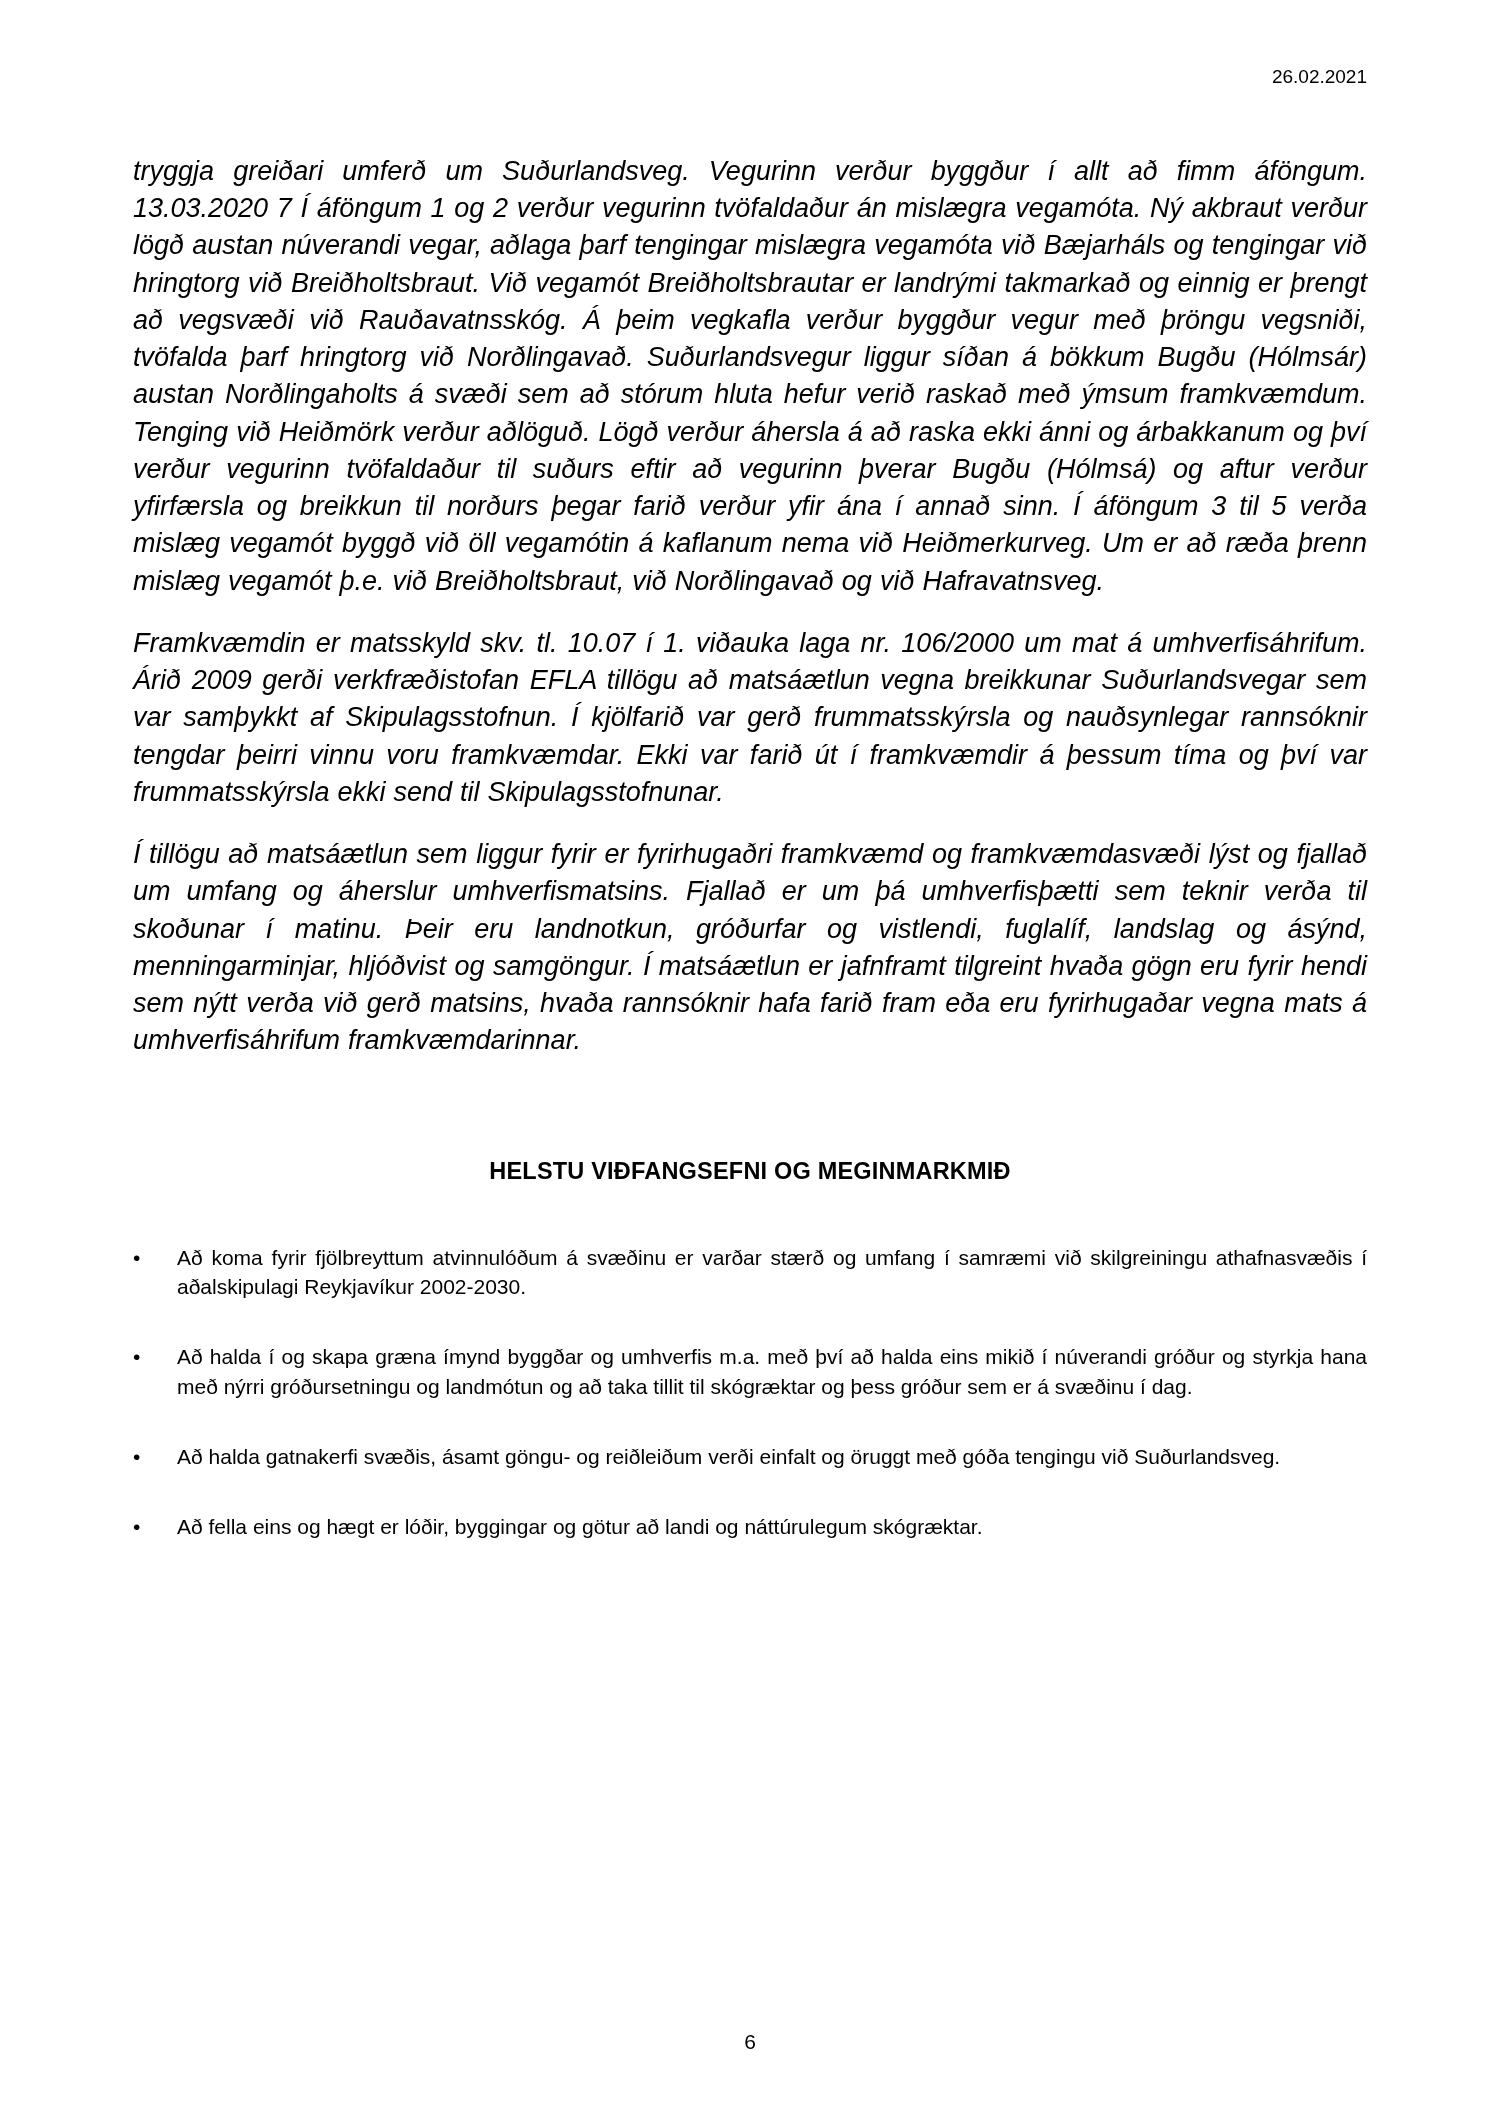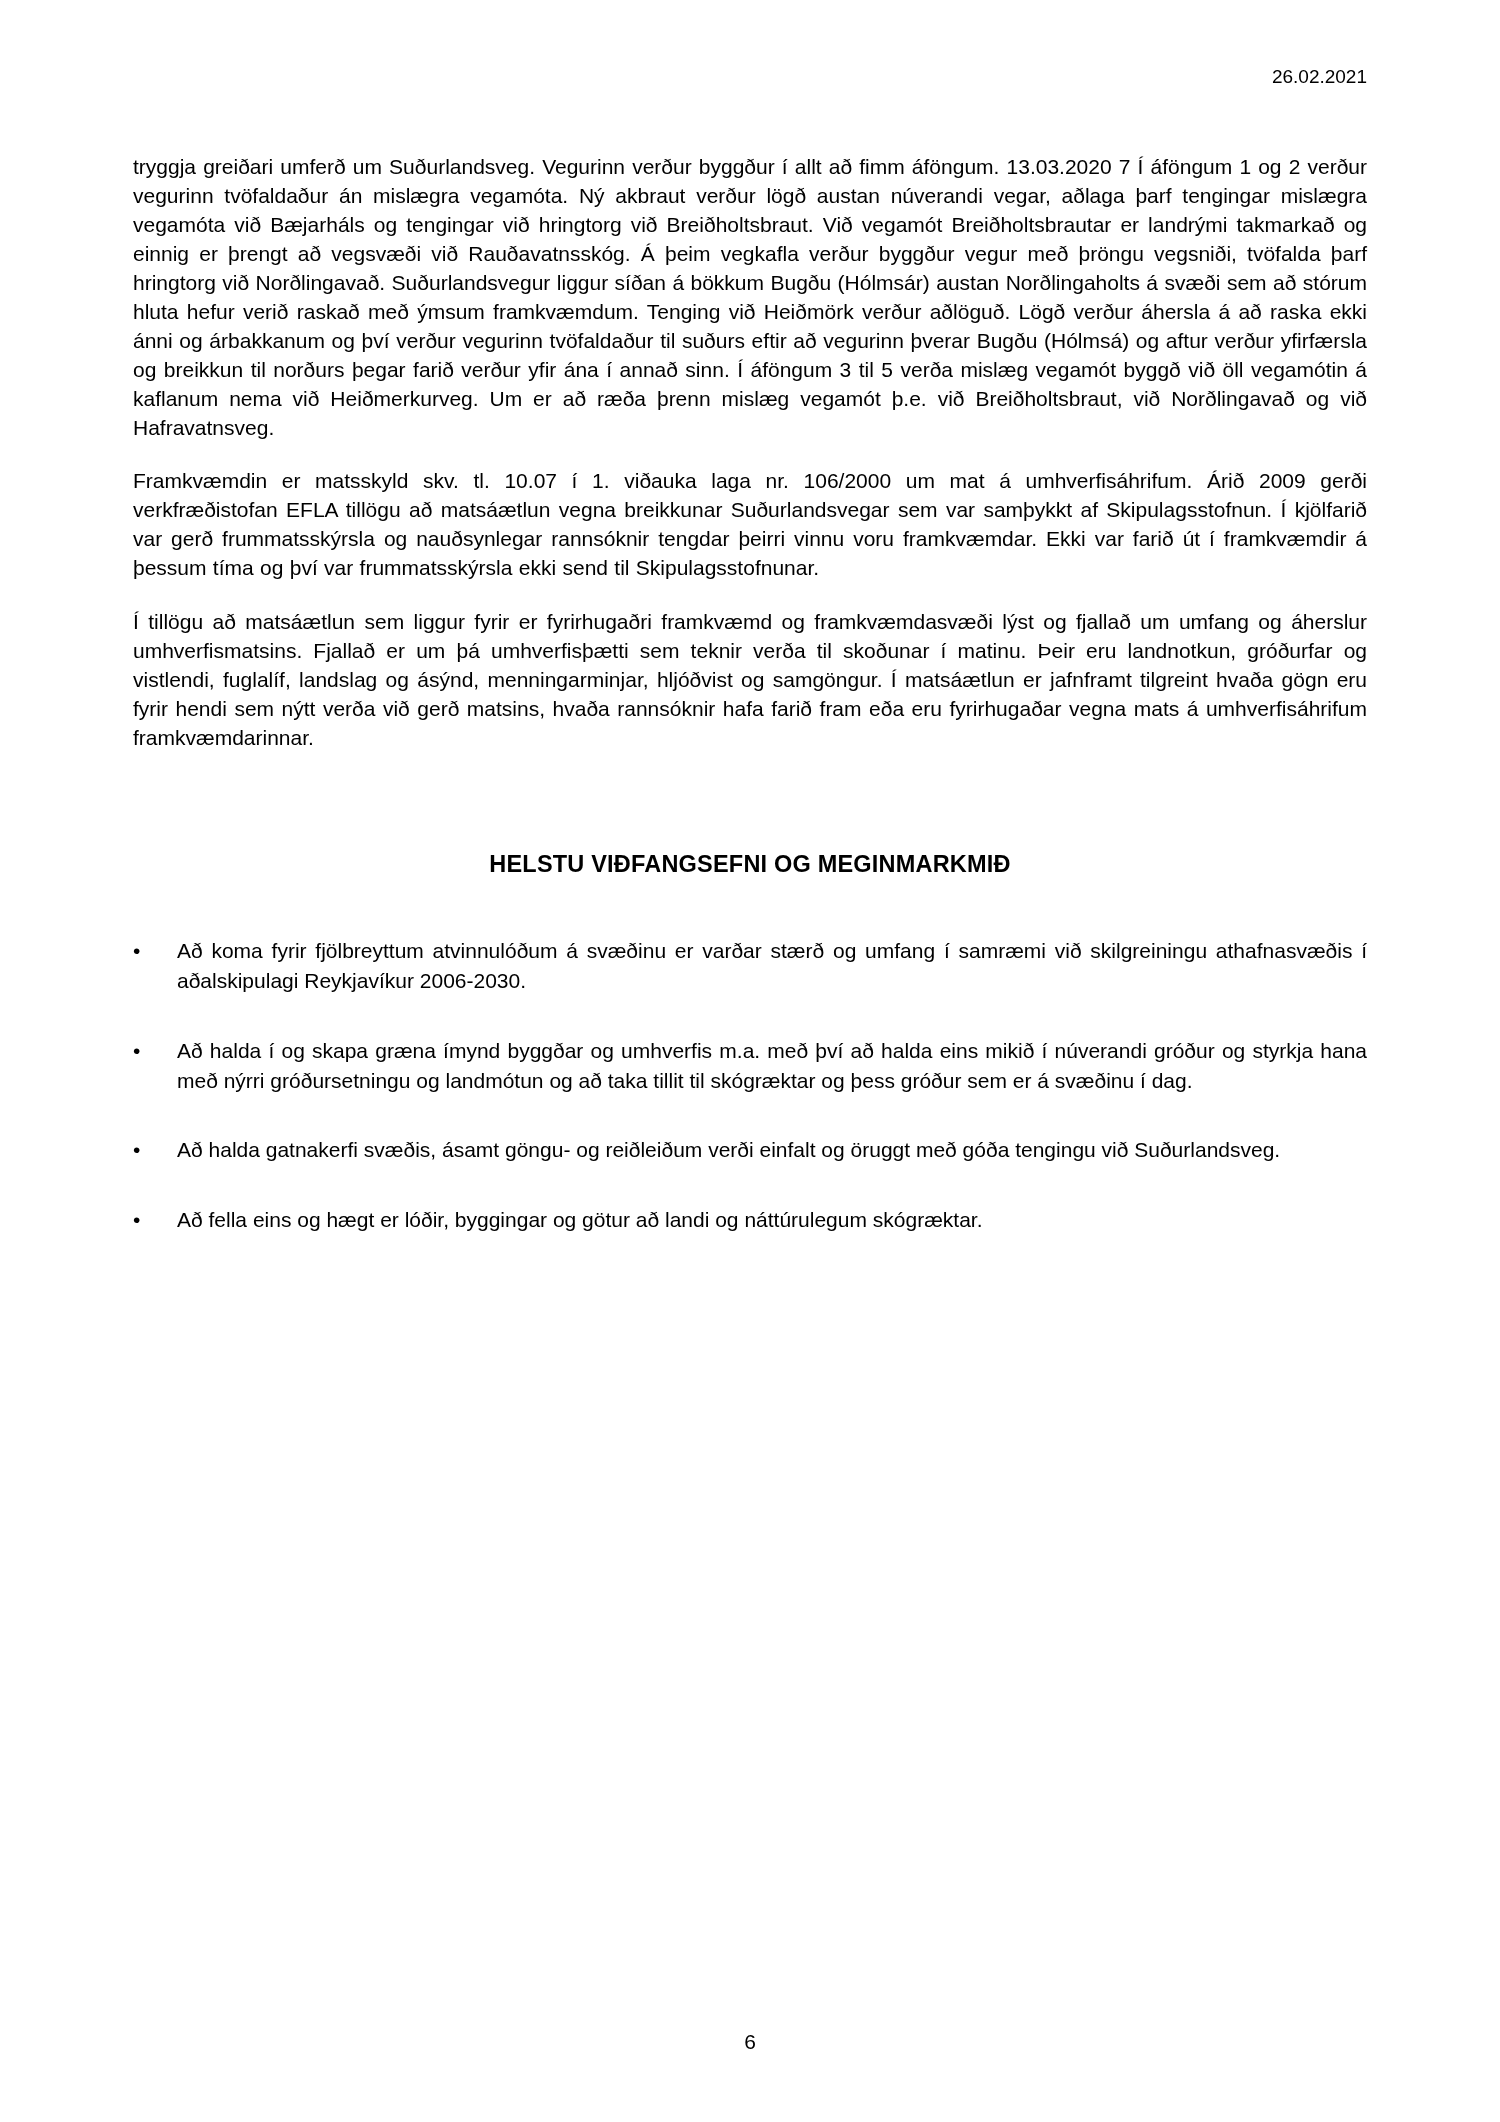--- a/index.html
+++ b/index.html
@@ -18,25 +18,26 @@
   }
 
   .doc-date {
     text-align: right;
     font-size: 19px;
     line-height: 1.2;
     margin-bottom: 64px;
   }
 
   .body-paragraph {
-    font-size: 21px;
+    font-size: 27px;
     line-height: 1.38;
     text-align: justify;
     margin-bottom: 25px;
     word-spacing: 0.5px;
+    font-style: italic;
   }
 
   .section-heading {
     font-size: 23.5px;
     font-weight: bold;
     letter-spacing: 0.2px;
     margin-top: 98px;
     text-align: center;
   }
 
@@ -83,21 +84,21 @@
     <p class="body-paragraph">tryggja greiðari umferð um Suðurlandsveg. Vegurinn verður byggður í allt að fimm áföngum. 13.03.2020 7 Í áföngum 1 og 2 verður vegurinn tvöfaldaður án mislægra vegamóta. Ný akbraut verður lögð austan núverandi vegar, aðlaga þarf tengingar mislægra vegamóta við Bæjarháls og tengingar við hringtorg við Breiðholtsbraut. Við vegamót Breiðholtsbrautar er landrými takmarkað og einnig er þrengt að vegsvæði við Rauðavatnsskóg. Á þeim vegkafla verður byggður vegur með þröngu vegsniði, tvöfalda þarf hringtorg við Norðlingavað. Suðurlandsvegur liggur síðan á bökkum Bugðu (Hólmsár) austan Norðlingaholts á svæði sem að stórum hluta hefur verið raskað með ýmsum framkvæmdum. Tenging við Heiðmörk verður aðlöguð. Lögð verður áhersla á að raska ekki ánni og árbakkanum og því verður vegurinn tvöfaldaður til suðurs eftir að vegurinn þverar Bugðu (Hólmsá) og aftur verður yfirfærsla og breikkun til norðurs þegar farið verður yfir ána í annað sinn. Í áföngum 3 til 5 verða mislæg vegamót byggð við öll vegamótin á kaflanum nema við Heiðmerkurveg. Um er að ræða þrenn mislæg vegamót þ.e. við Breiðholtsbraut, við Norðlingavað og við Hafravatnsveg.</p>
     <p class="body-paragraph">Framkvæmdin er matsskyld skv. tl. 10.07 í 1. viðauka laga nr. 106/2000 um mat á umhverfisáhrifum. Árið 2009 gerði verkfræðistofan EFLA tillögu að matsáætlun vegna breikkunar Suðurlandsvegar sem var samþykkt af Skipulagsstofnun. Í kjölfarið var gerð frummatsskýrsla og nauðsynlegar rannsóknir tengdar þeirri vinnu voru framkvæmdar. Ekki var farið út í framkvæmdir á þessum tíma og því var frummatsskýrsla ekki send til Skipulagsstofnunar.</p>
     <p class="body-paragraph">Í tillögu að matsáætlun sem liggur fyrir er fyrirhugaðri framkvæmd og framkvæmdasvæði lýst og fjallað um umfang og áherslur umhverfismatsins. Fjallað er um þá umhverfisþætti sem teknir verða til skoðunar í matinu. Þeir eru landnotkun, gróðurfar og vistlendi, fuglalíf, landslag og ásýnd, menningarminjar, hljóðvist og samgöngur. Í matsáætlun er jafnframt tilgreint hvaða gögn eru fyrir hendi sem nýtt verða við gerð matsins, hvaða rannsóknir hafa farið fram eða eru fyrirhugaðar vegna mats á umhverfisáhrifum framkvæmdarinnar.</p>
   </div>
 
   <h1 class="section-heading">HELSTU VIÐFANGSEFNI OG MEGINMARKMIÐ</h1>
 
   <ul class="bullet-list">
     <li class="bullet-item">
       <span class="bullet-marker">•</span>
-      <span class="bullet-text">Að koma fyrir fjölbreyttum atvinnulóðum á svæðinu er varðar stærð og umfang í samræmi við skilgreiningu athafnasvæðis í aðalskipulagi Reykjavíkur 2006-2030.</span>
+      <span class="bullet-text">Að koma fyrir fjölbreyttum atvinnulóðum á svæðinu er varðar stærð og umfang í samræmi við skilgreiningu athafnasvæðis í aðalskipulagi Reykjavíkur 2002-2030.</span>
     </li>
     <li class="bullet-item">
       <span class="bullet-marker">•</span>
       <span class="bullet-text">Að halda í og skapa græna ímynd byggðar og umhverfis m.a. með því að halda eins mikið í núverandi gróður og styrkja hana með nýrri gróðursetningu og landmótun og að taka tillit til skógræktar og þess gróður sem er á svæðinu í dag.</span>
     </li>
     <li class="bullet-item">
       <span class="bullet-marker">•</span>
       <span class="bullet-text">Að halda gatnakerfi svæðis, ásamt göngu- og reiðleiðum verði einfalt og öruggt með góða tengingu við Suðurlandsveg.</span>
     </li>
     <li class="bullet-item">

